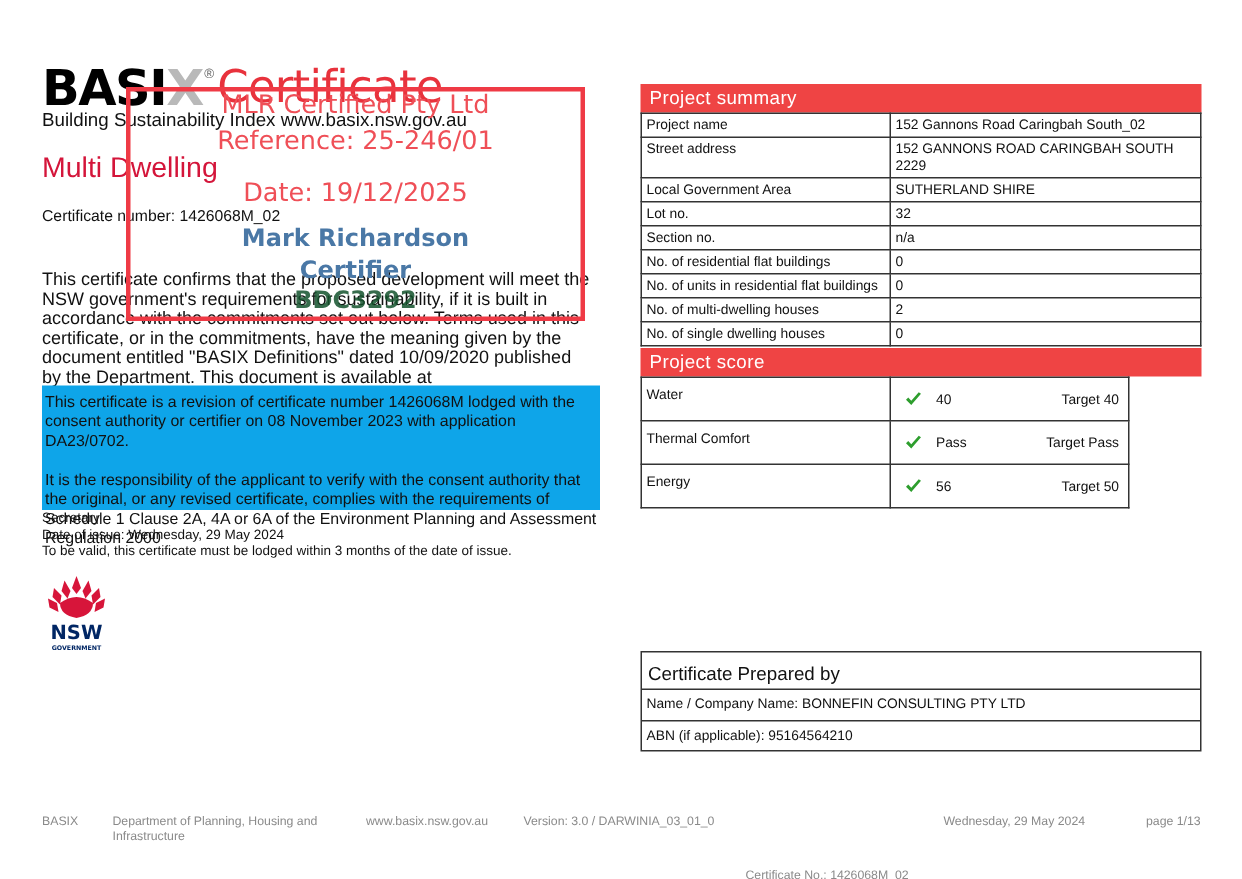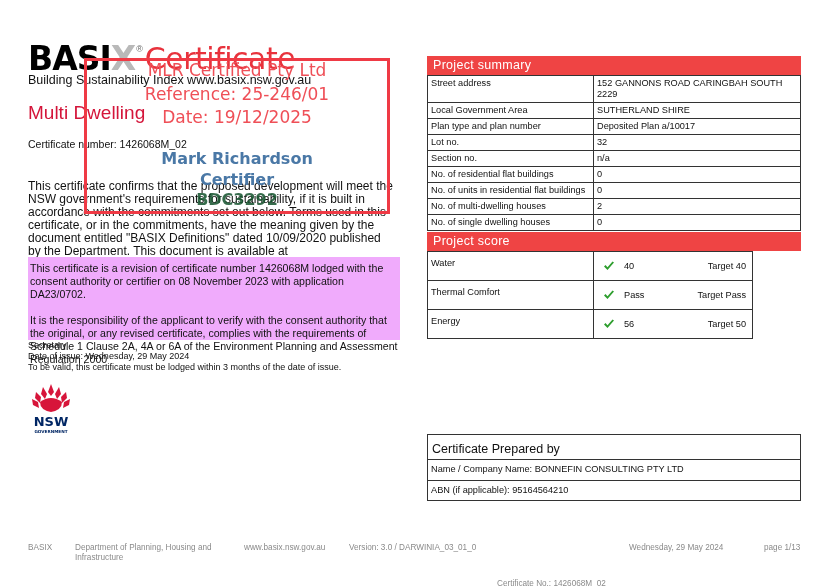--- a/index.html
+++ b/index.html
@@ -12,33 +12,33 @@
   .logo-x { font-family: "DejaVu Sans", sans-serif; font-weight: 900; font-size: 33px; color: #b9b9b9; line-height: 30px; letter-spacing: -1px; }
   .logo-reg { font-size: 9px; color: #666; align-self: flex-start; margin-top: 2px; margin-left: 1px; }
   .logo-cert { font-family: "DejaVu Sans", sans-serif; font-size: 30px; color: #e8323c; line-height: 30px; margin-left: 2px; letter-spacing: -0.5px; }
 
   .subtitle { position: absolute; left: 28px; top: 73px; font-size: 12.5px; color: #111; }
   .type-heading { position: absolute; left: 28px; top: 102px; font-size: 19px; color: #d4153a; }
   .cert-number { position: absolute; left: 28px; top: 138px; font-size: 10.5px; color: #111; }
 
   .intro { position: absolute; left: 28px; top: 180px; width: 365px; font-size: 12px; line-height: 13px; color: #111; }
 
-  .revision-box { position: absolute; left: 28px; top: 257px; width: 372px; height: 83px; background: #f0abfc; padding: 5px 2px; font-size: 10.6px; line-height: 13px; color: #111; }
+  .revision-box { position: absolute; left: 28px; top: 257px; width: 372px; height: 83px; background: #0ea5e9; padding: 5px 2px; font-size: 10.6px; line-height: 13px; color: #111; }
   .revision-box p + p { margin-top: 13px; }
 
   .secretary { position: absolute; left: 28px; top: 340px; font-size: 9px; line-height: 11px; color: #111; }
 
   .nsw-logo { position: absolute; left: 28px; top: 382px; width: 46px; height: 54px; }
 
   
   .stamp { position: absolute; left: 84px; top: 58px; width: 306px; height: 156px; border: 3px solid #ef3a45; pointer-events: none; }
   .stamp-text { position: absolute; left: 84px; width: 306px; text-align: center; font-family: "DejaVu Sans", sans-serif; }
   .stamp-company { top: 60px; font-size: 17px; color: #ef4f57; }
   .stamp-ref { top: 84px; font-size: 17px; color: #ef4f57; }
-  .stamp-date { top: 107px; font-size: 17px; color: #ef4f57; }
+  .stamp-date { top: 119px; font-size: 17px; color: #ef4f57; }
   .stamp-name { top: 149px; font-size: 16px; font-weight: bold; color: #4a78a6; }
   .stamp-role { top: 170px; font-size: 16px; font-weight: bold; color: #4a78a6; }
   .stamp-id { top: 190px; font-size: 16px; font-weight: bold; color: #14532d; opacity: 0.85; }
 
   
   .section-header { position: absolute; left: 427px; width: 374px; height: 19px; background: #ef4444; color: #fff; font-size: 12.5px; padding: 2px 0 0 6px; letter-spacing: 0.3px; }
   .summary-header { top: 56px; }
   .score-header { top: 232px; }
 
   table.summary { position: absolute; left: 427px; top: 75px; width: 374px; border-collapse: collapse; font-size: 9.2px; }
@@ -110,30 +110,30 @@
 <div class="stamp-text stamp-ref">Reference: 25-246/01</div>
 <div class="stamp-text stamp-date">Date: 19/12/2025</div>
 <div class="stamp-text stamp-name">Mark Richardson</div>
 <div class="stamp-text stamp-role">Certifier</div>
 <div class="stamp-text stamp-id">BDC3292</div>
 
 <div class="section-header summary-header">Project summary</div>
 <table class="summary">
   <tbody>
     <tr>
+        <td class="k">Project name</td>
+        <td>152 Gannons Road Caringbah South_02</td>
+      </tr>
+    <tr>
         <td class="k">Street address</td>
         <td>152 GANNONS ROAD  CARINGBAH SOUTH 2229</td>
       </tr>
     <tr>
         <td class="k">Local Government Area</td>
         <td>SUTHERLAND SHIRE</td>
-      </tr>
-    <tr>
-        <td class="k">Plan type and plan number</td>
-        <td>Deposited Plan  a/10017</td>
       </tr>
     <tr>
         <td class="k">Lot no.</td>
         <td>32</td>
       </tr>
     <tr>
         <td class="k">Section no.</td>
         <td>n/a</td>
       </tr>
     <tr>

